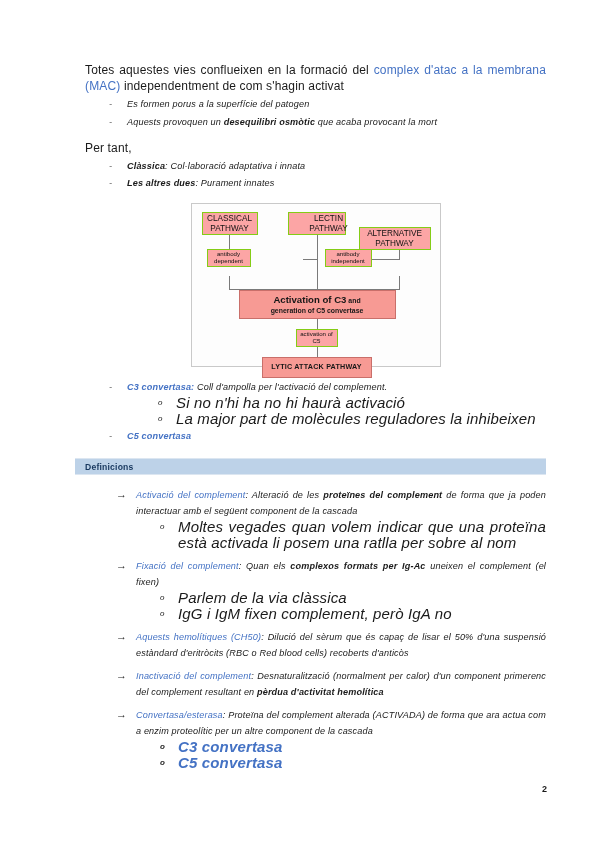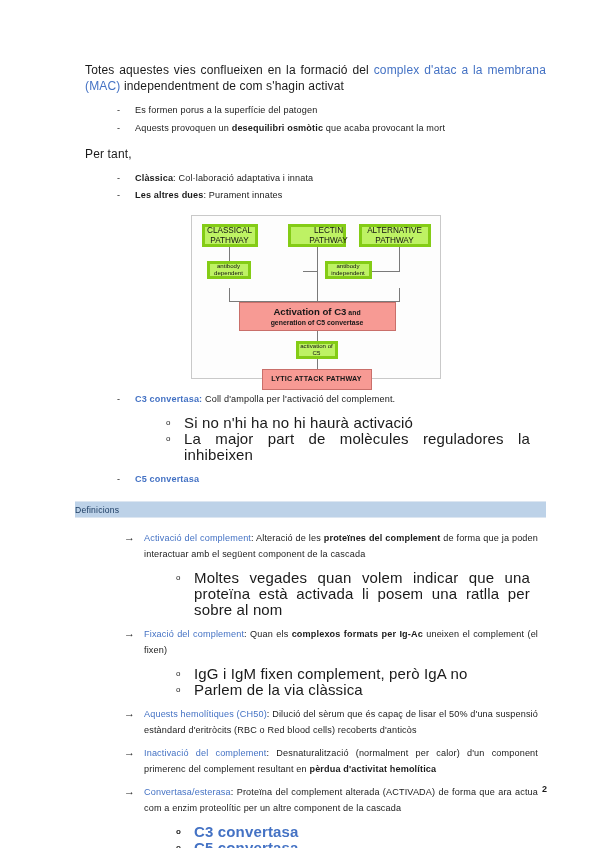--- a/index.html
+++ b/index.html
@@ -37,22 +37,23 @@
     margin: 0 0 2px 0;
     letter-spacing: 0.15px;
   }
   .blue { color: #4472c4; }
   .bold { font-weight: bold; }
   .blue.bold { color: #4472c4; font-weight: bold; }
 
   
   ul.dash, ul.arrow, ul.circ {
     list-style: none;
-    margin: 8px;
+    margin: 0;
     padding: 0;
+    font-style: italic;
   }
   ul.dash > li {
     position: relative;
     font-size: 9.1px;
     line-height: 16px;
     padding-left: 18px;
     margin-left: 24px;
     margin-bottom: 2px;
     text-align: justify;
     letter-spacing: 0.15px;
@@ -112,44 +113,45 @@
     height: 15px;
     width: 471px;
     margin-left: -10px;
     margin-bottom: 12px;
     margin-top: 14px;
     display: flex;
     align-items: center;
   }
   .band-label {
     font-size: 8.6px;
-    font-weight: normal;
+    font-weight: bold;
     color: #17375e;
+    padding-left: 10px;
     letter-spacing: 0.2px;
   }
 
   
   .figure-wrap {
     margin: 12px 0 12px 0;
     display: flex;
     justify-content: center;
   }
   .diagram {
     position: relative;
     width: 250px;
     height: 164px;
     background: #fdfdfd;
     border: 1px solid #c9c9c9;
     box-sizing: border-box;
   }
   .dbox {
     position: absolute;
     box-sizing: border-box;
-    background: #bef264;
-    border: 3px solid #84cc16;
+    background: #fca5a5;
+    border: 1px solid #84cc16;
     display: flex;
     align-items: center;
     justify-content: center;
     text-align: center;
     font-family: "Liberation Sans", sans-serif;
     color: #111;
     line-height: 1.12;
     z-index: 3;
   }
   .dbox.top {
@@ -234,21 +236,21 @@
 
         <div class="line vline" style="left:37px; top:72px; height:14px;"></div>
         <div class="line vline" style="left:207px; top:72px; height:14px;"></div>
         <div class="line hline" style="left:37px; top:85px; width:171px;"></div>
 
         <div class="line vline" style="left:125px; top:114px; height:12px;"></div>
         <div class="line vline" style="left:125px; top:143px; height:11px;"></div>
 
         <div class="dbox top" style="left:10px; top:8px; width:56px;">CLASSICAL PATHWAY</div>
         <div class="dbox top" style="left:96px; top:8px; width:58px;padding-left:24px;">LECTIN PATHWAY</div>
-        <div class="dbox top" style="left:167px; top:8px; width:72px;">ALTERNATIVE PATHWAY</div>
+        <div class="dbox top" style="left:167px; top:23px; width:72px;">ALTERNATIVE PATHWAY</div>
 
         <div class="dbox small" style="left:15px; top:45px; width:44px;">antibody dependent</div>
         <div class="dbox small" style="left:133px; top:45px; width:47px;">antibody independent</div>
 
         <div class="dbox pink c3" style="left:47px; top:86px; width:157px;">
           <span class="main"><span>Activation of C3</span><small> and</small></span>
           <span class="sub">generation of C5 convertase</span>
         </div>
 
         <div class="dbox small" style="left:104px; top:125px; width:42px;">activation of C5</div>
@@ -281,22 +283,22 @@
       <li>
         <span class="blue">Activació del complement</span><span>: </span><span>Alteració de les </span><span class="bold">proteïnes del complement</span><span> de forma que ja poden interactuar amb el següent component de la cascada</span>
         <ul class="circ">
           <li>Moltes vegades quan volem indicar que una proteïna està activada li posem una ratlla per sobre al nom</li>
         </ul>
       </li>
 
       <li>
         <span class="blue">Fixació del complement</span><span>: </span><span>Quan els </span><span class="bold">complexos formats per Ig-Ac</span><span> uneixen el complement (el fixen)</span>
         <ul class="circ">
+          <li>Parlem de la via clàssica</li>
           <li>IgG i IgM fixen complement, però IgA no</li>
-          <li>Parlem de la via clàssica</li>
         </ul>
       </li>
 
       <li>
         <span class="blue">Aquests hemolítiques (CH50)</span><span>: </span><span>Dilució del sèrum que és capaç de lisar el 50% d'una suspensió estàndard d'eritròcits (RBC o Red blood cells) recoberts d'anticòs</span>
       </li>
 
       <li>
         <span class="blue">Inactivació del complement</span><span>: </span><span>Desnaturalització (normalment per calor) d'un component primerenc del complement resultant en </span><span class="bold">pèrdua d'activitat hemolítica</span>
       </li>

